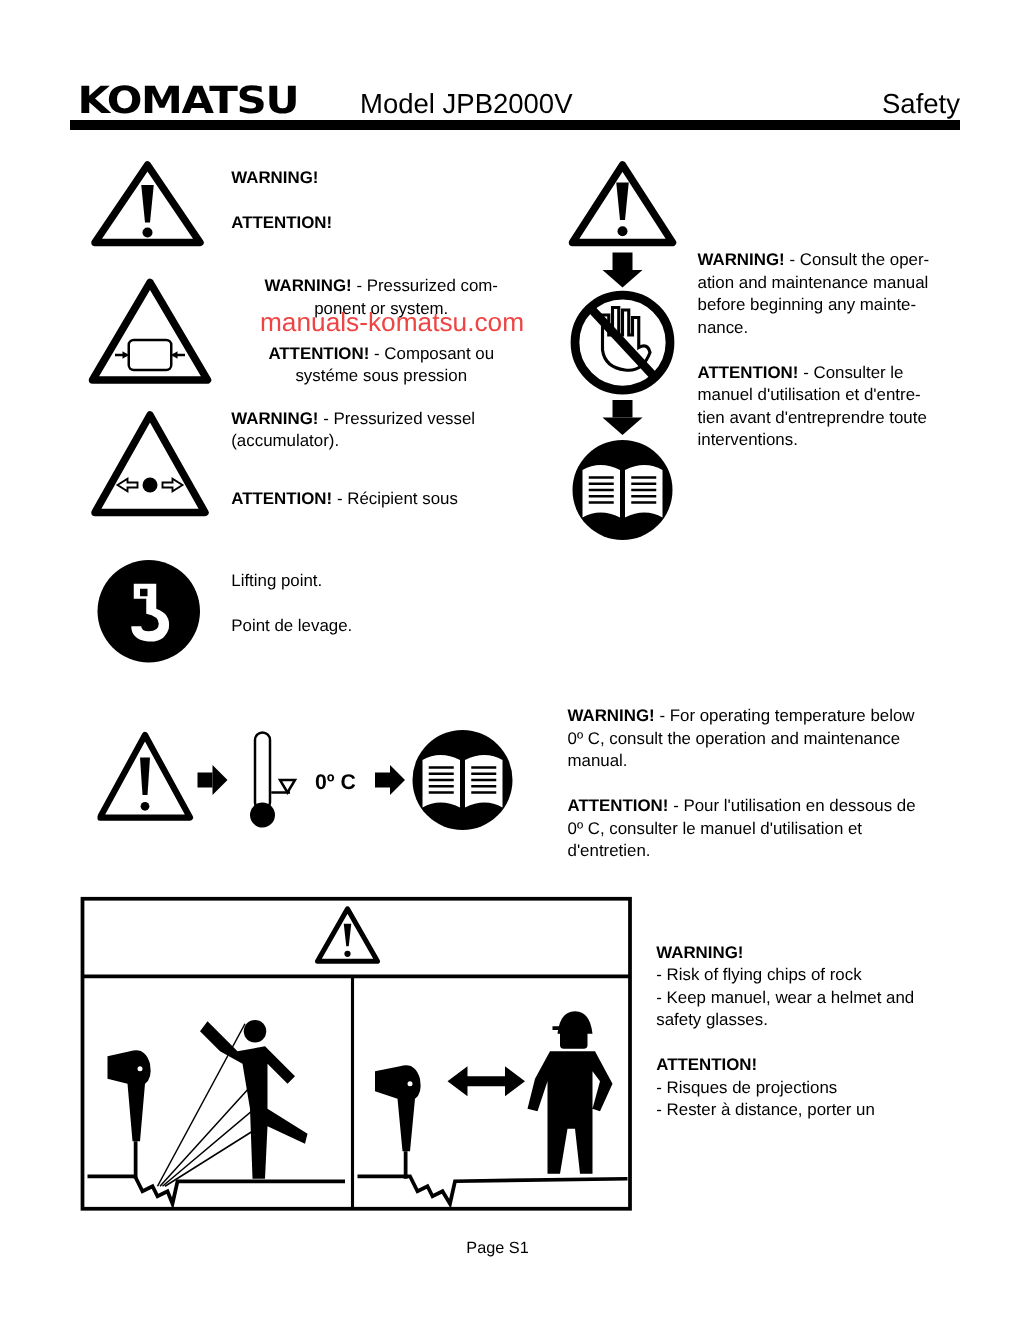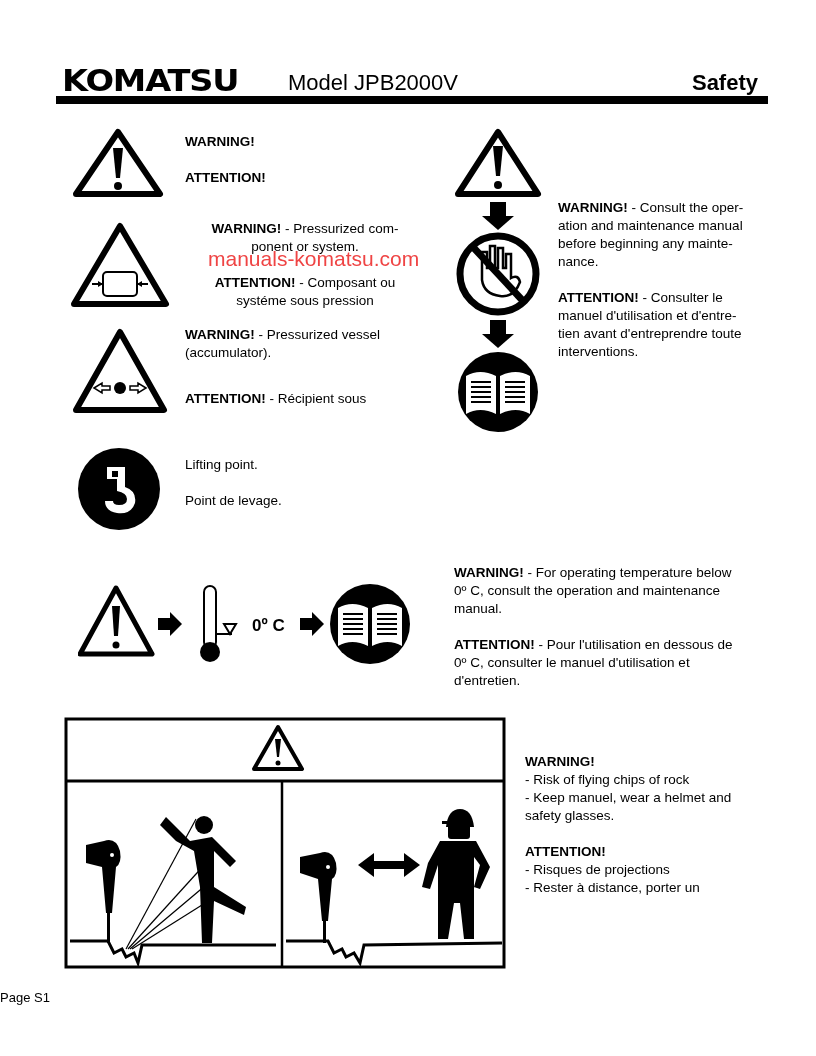--- a/index.html
+++ b/index.html
@@ -2,28 +2,28 @@
 <html><head>
 <meta charset="utf-8">
 <style>
   html, body { margin: 0; padding: 0; background: #ffffff; }
   body { width: 816px; height: 1056px; position: relative; overflow: hidden;
          font-family: "Liberation Sans", sans-serif; color: #000; }
   .abs { position: absolute; }
   .logo { left: 62px; top: 66px; font-family: "DejaVu Sans", sans-serif; font-weight: 900;
           font-size: 30px; letter-spacing: -1px; transform: scaleX(1.12); transform-origin: left; line-height: 30px; }
   .model { left: 288px; top: 70px; font-size: 22px; line-height: 26px; }
-  .section { right: 58px; top: 70px; font-size: 22px; line-height: 26px; font-weight: bold; }
+  .section { right: 48px; top: 70px; font-size: 22px; line-height: 26px; font-weight: normal; }
   .rule { left: 56px; top: 96px; width: 712px; height: 8px; background: #000; }
   .txt { font-size: 13.5px; line-height: 18px; }
   .txt b { font-weight: bold; }
   .txt p { margin: 0; }
   .gap { height: 18px; }
   .watermark { left: 208px; top: 248px; font-size: 21px; line-height: 22px; color: #ef4444; white-space: nowrap; }
-  .page-no { left: 0; width: 796px; top: 990px; text-align: left; font-size: 13px; }
+  .page-no { left: 0; width: 796px; top: 990px; text-align: center; font-size: 13px; }
   svg { display: block; }
 </style>
 </head>
 <body>
 
 <div class="abs logo">KOMATSU</div>
 <div class="abs model">Model JPB2000V</div>
 <div class="abs section">Safety</div>
 <div class="abs rule"></div>
 

